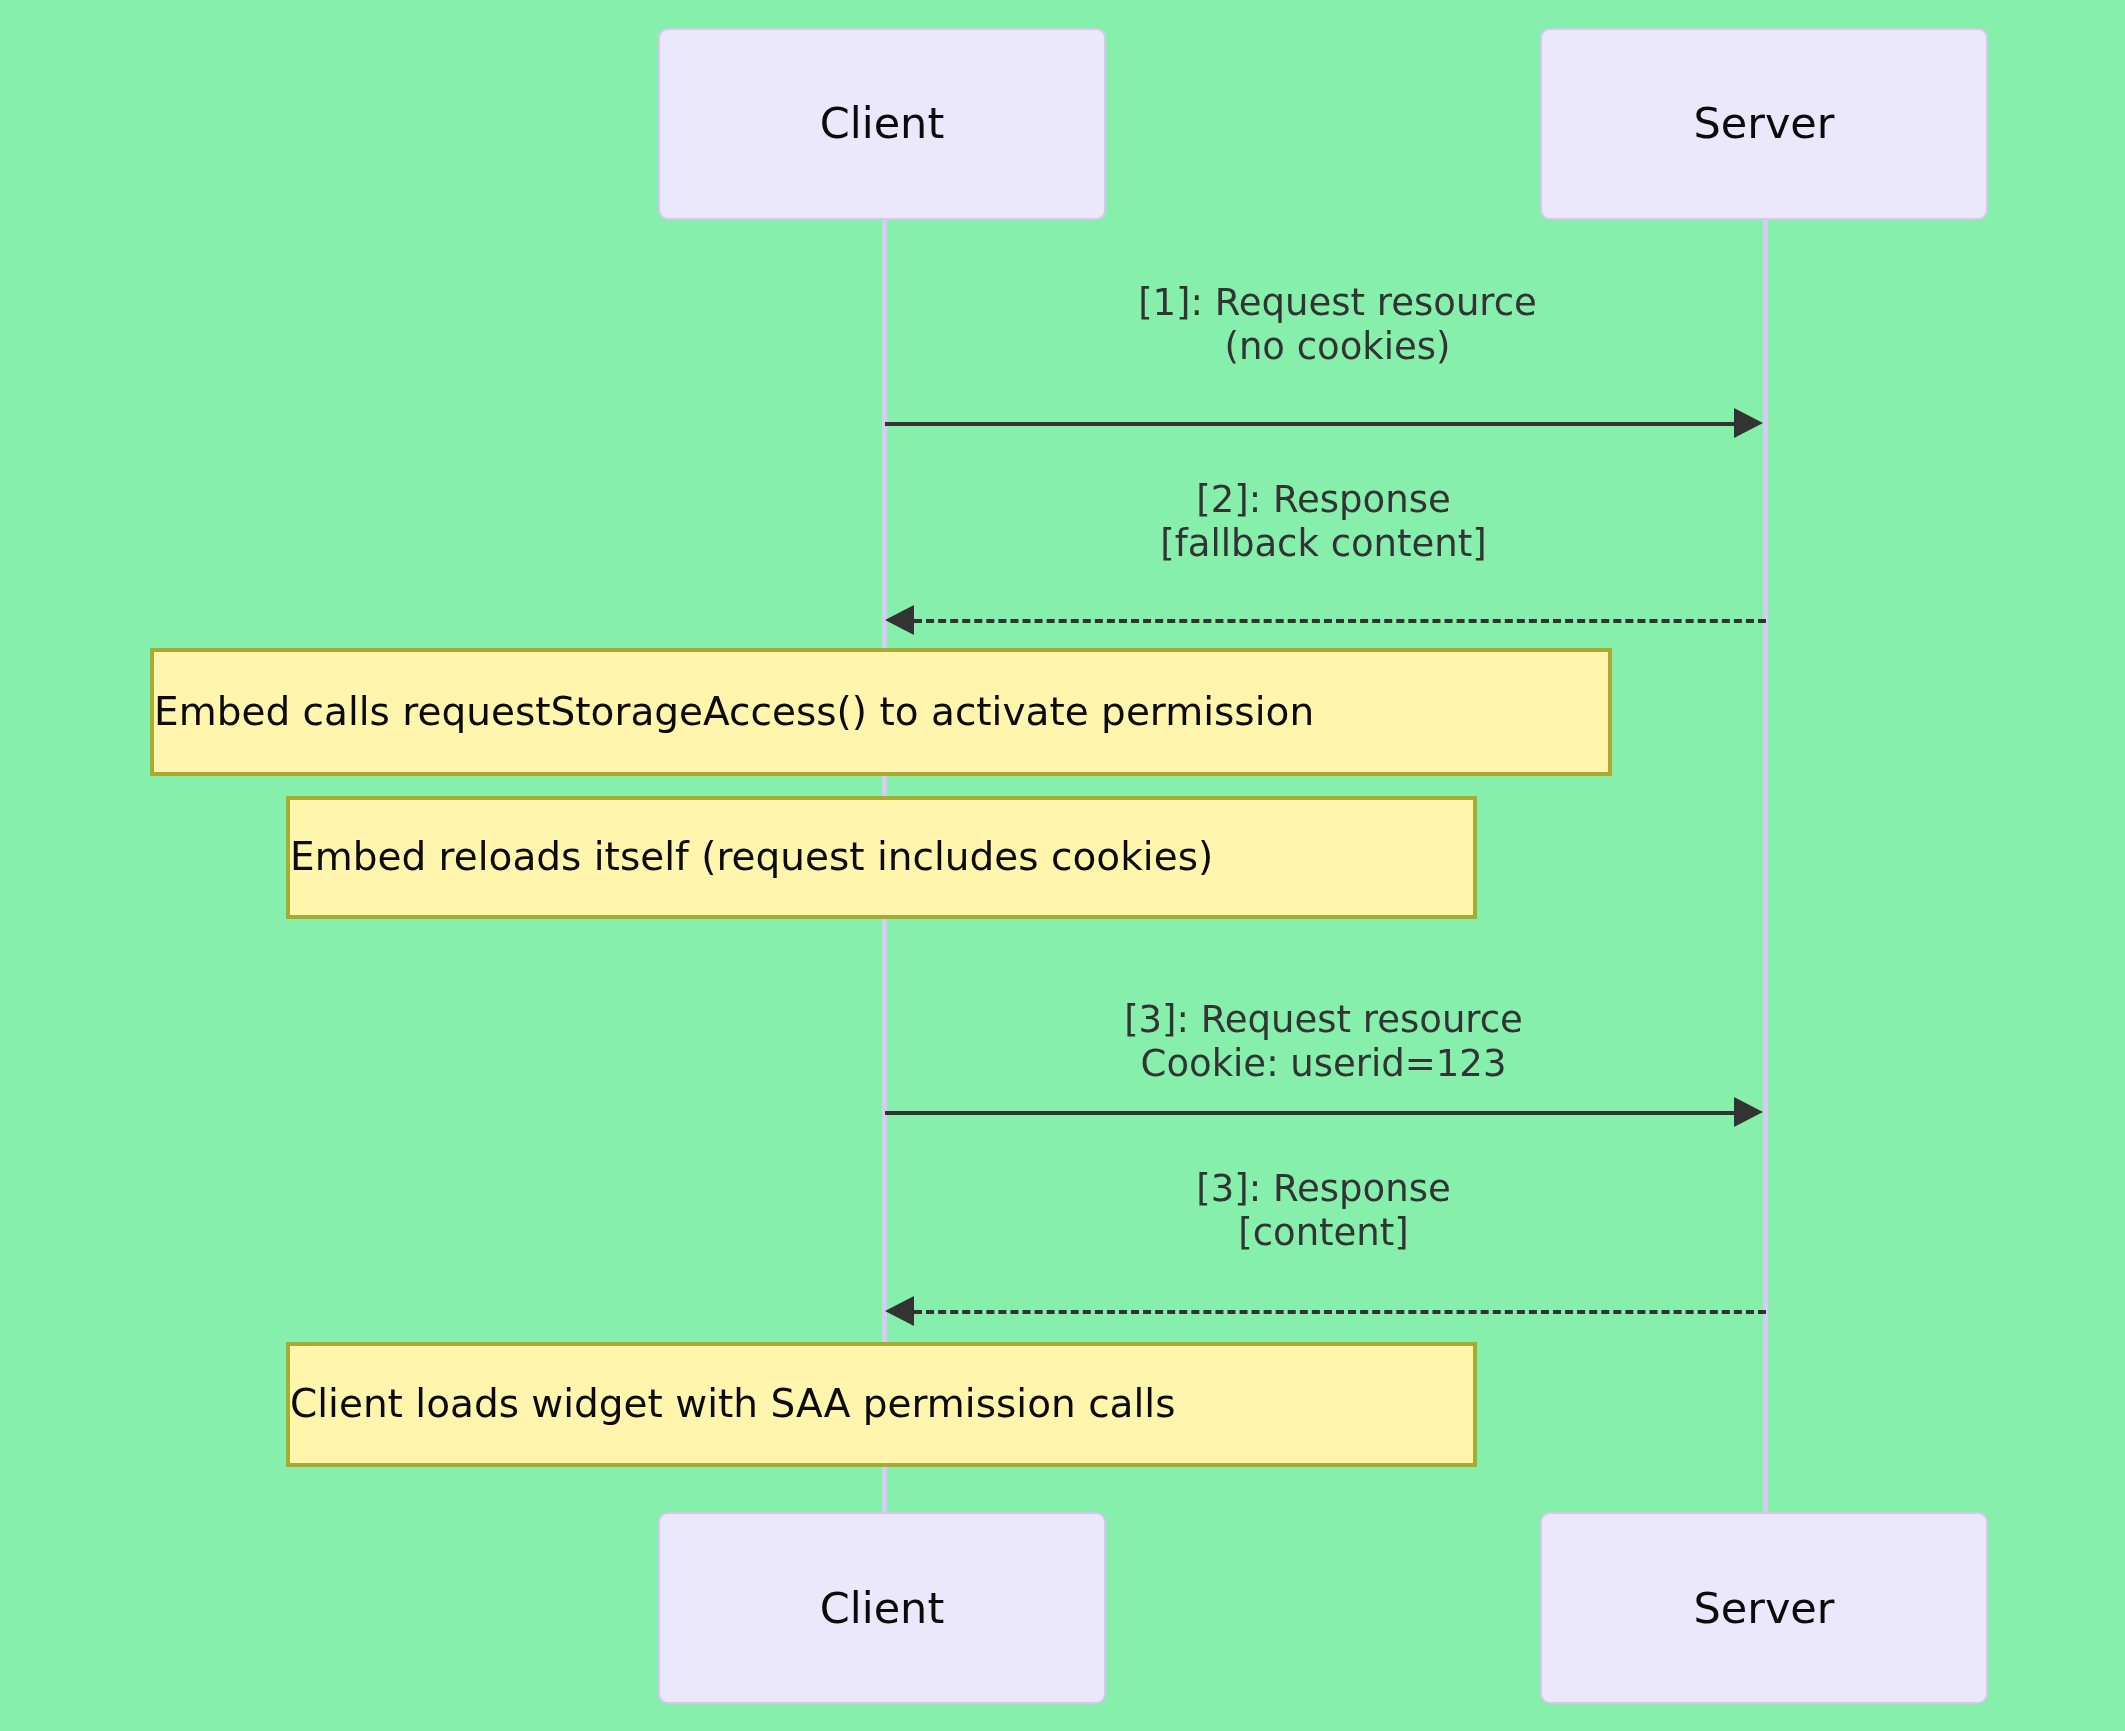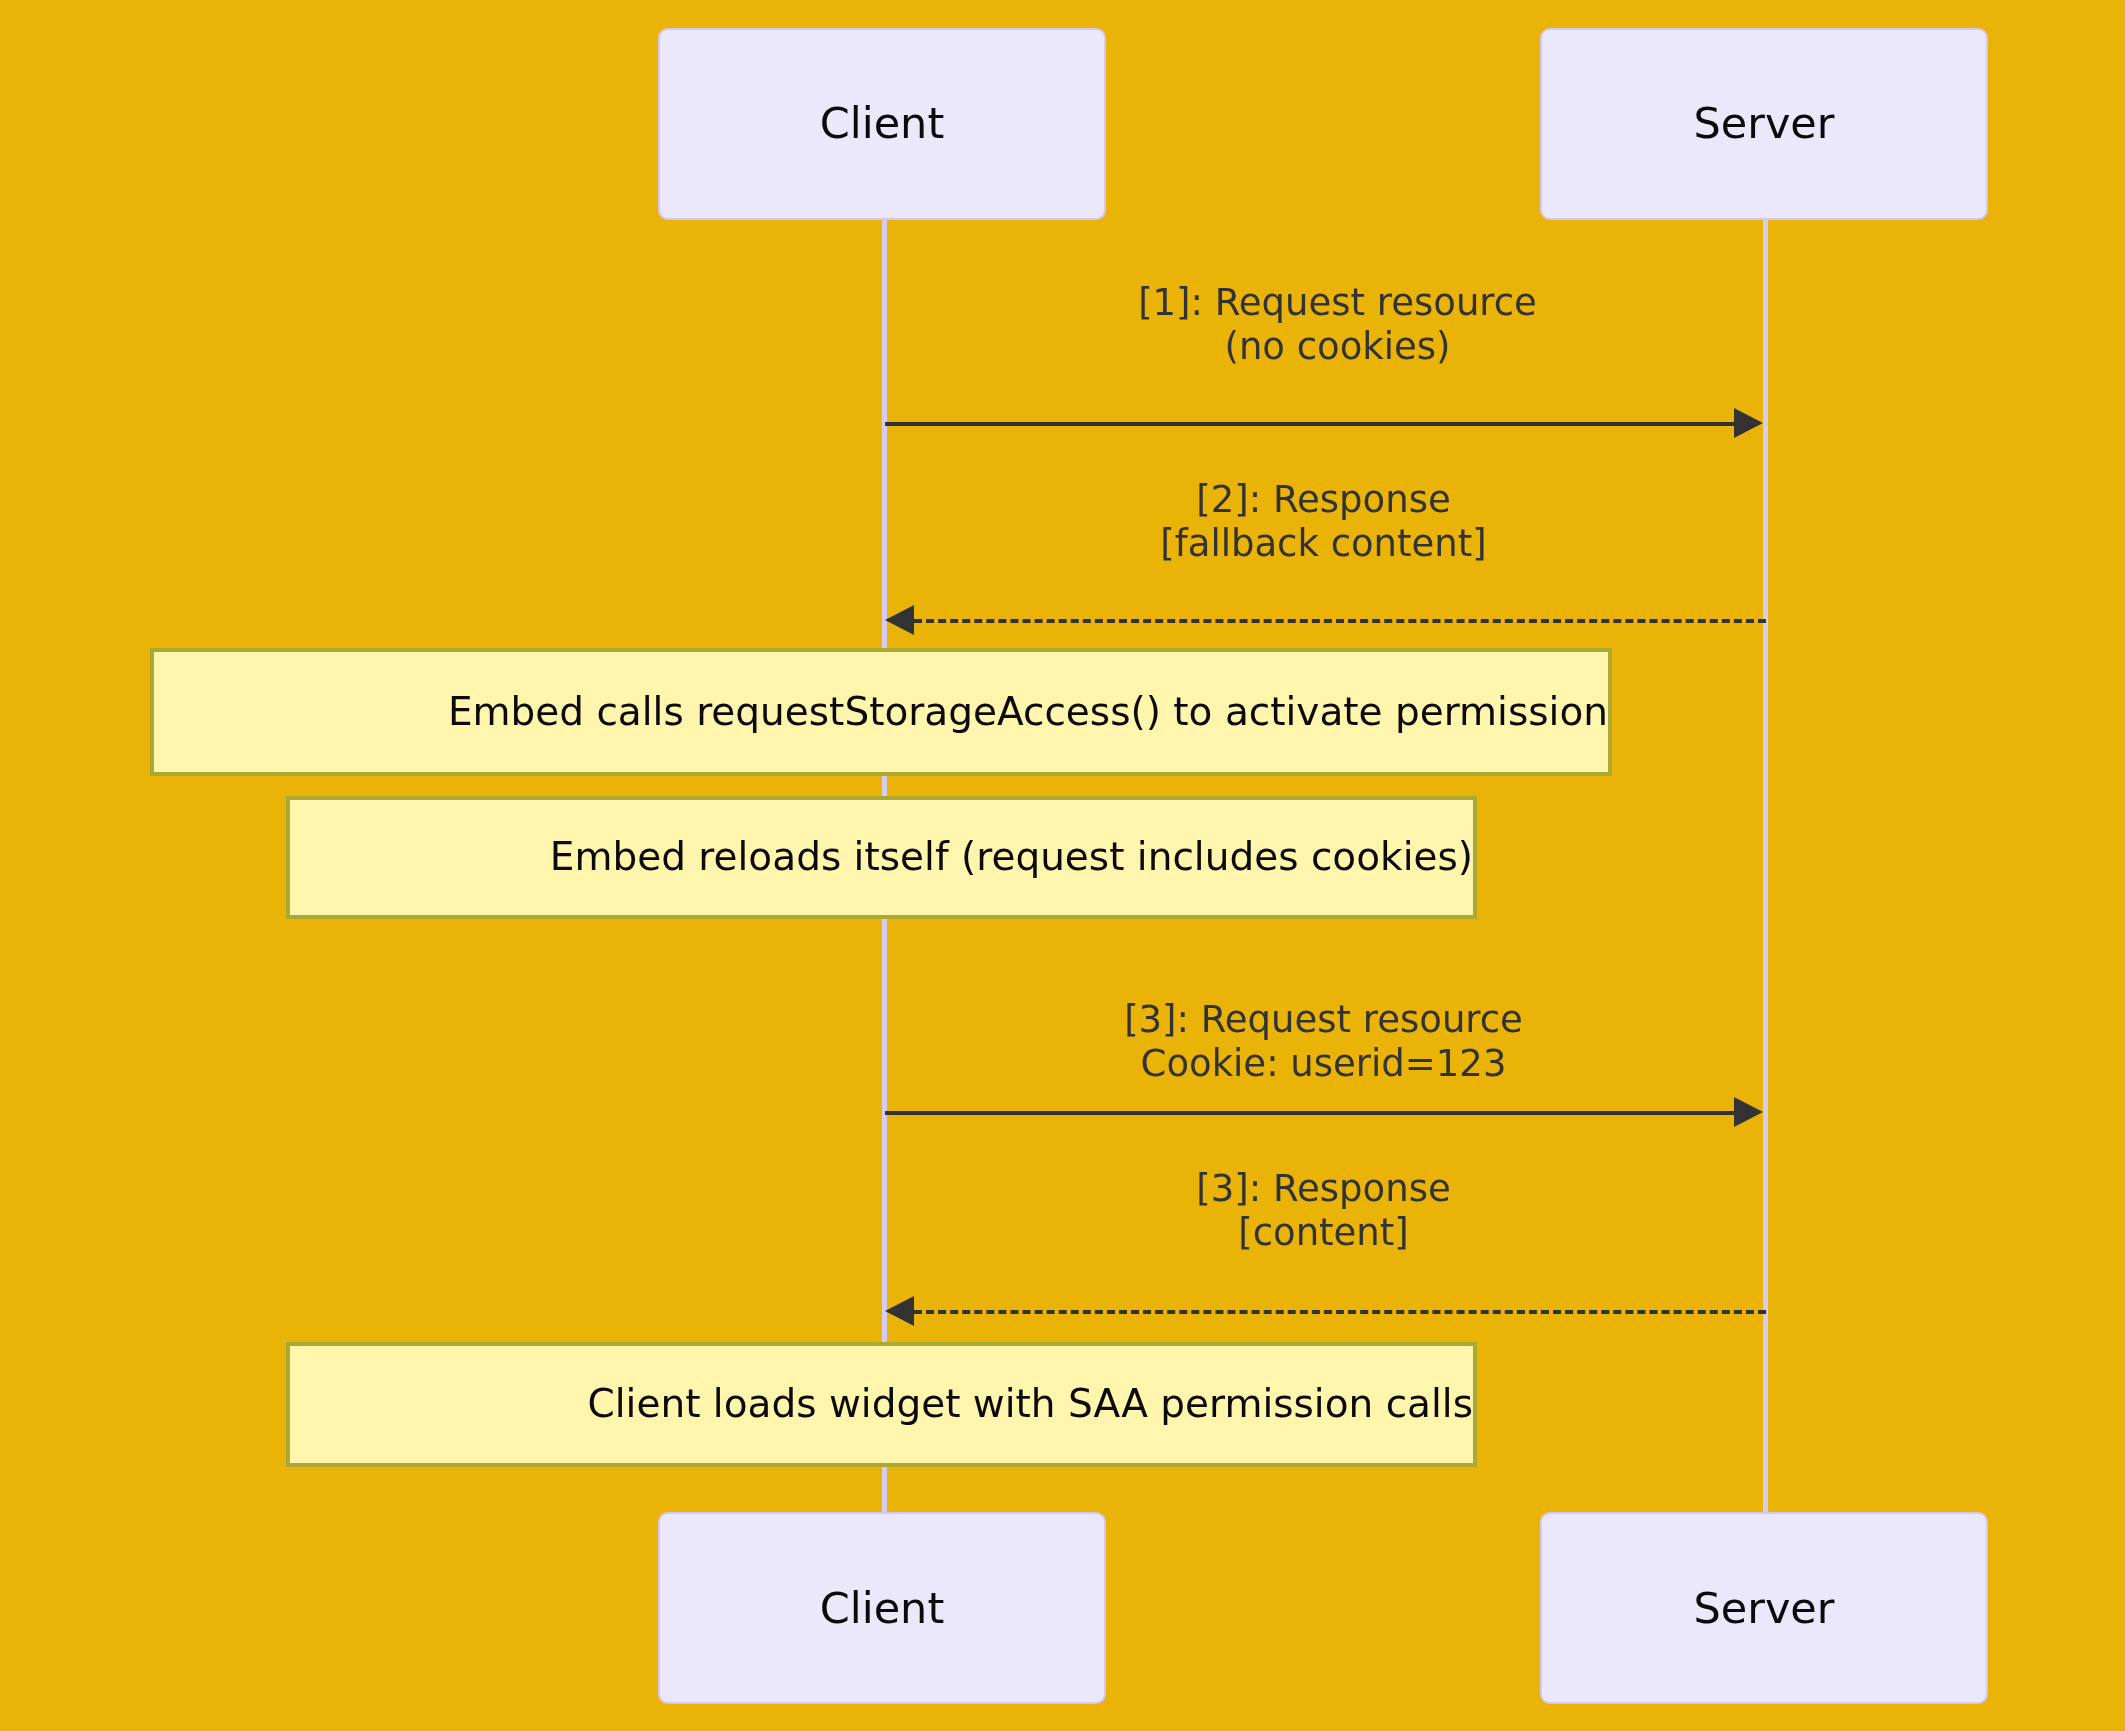--- a/index.html
+++ b/index.html
@@ -7,21 +7,21 @@
     padding: 0;
     background: #ffffff;
   }
   body {
     font-family: "DejaVu Sans", sans-serif;
   }
   #diagram {
     position: relative;
     width: 2126px;
     height: 1732px;
-    background: #eab308;
+    background: #86efac;
     overflow: hidden;
   }
 
   
   .lifeline {
     position: absolute;
     width: 4.9px;
     background: #d6ccf2;
     z-index: 1;
   }
@@ -87,21 +87,21 @@
   }
 
   
   .note {
     position: absolute;
     box-sizing: border-box;
     background: #fff5ad;
     border: 4.9px solid #aaaa33;
     display: flex;
     align-items: center;
-    justify-content: flex-end;
+    justify-content: flex-start;
     z-index: 4;
   }
   .note-text {
     font-size: 39px;
     color: #0b0b0b;
     font-family: "DejaVu Sans", sans-serif;
     text-align: center;
     line-height: 1.2;
     white-space: nowrap;
   }

